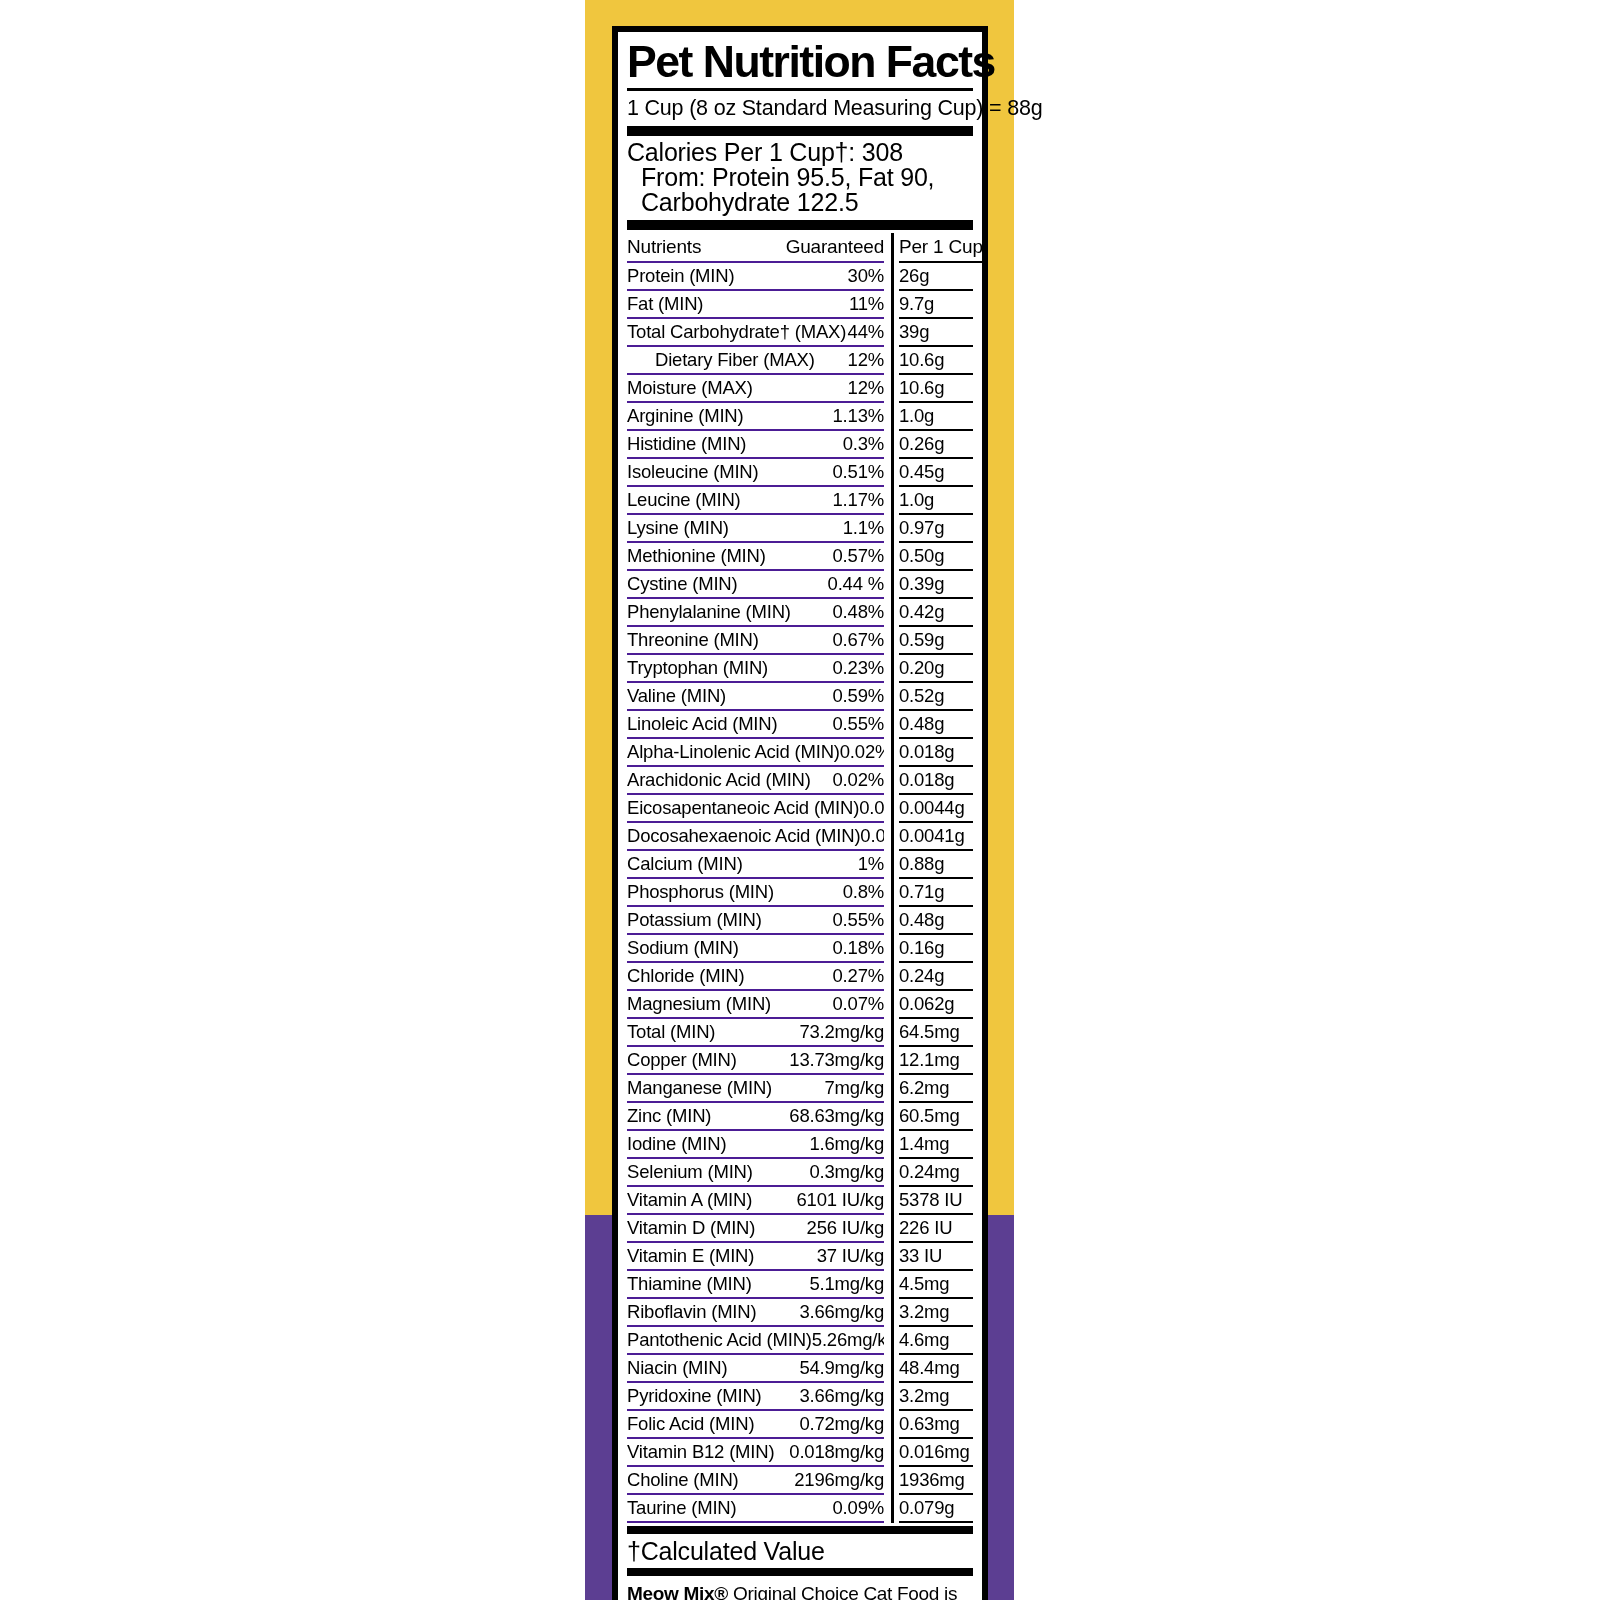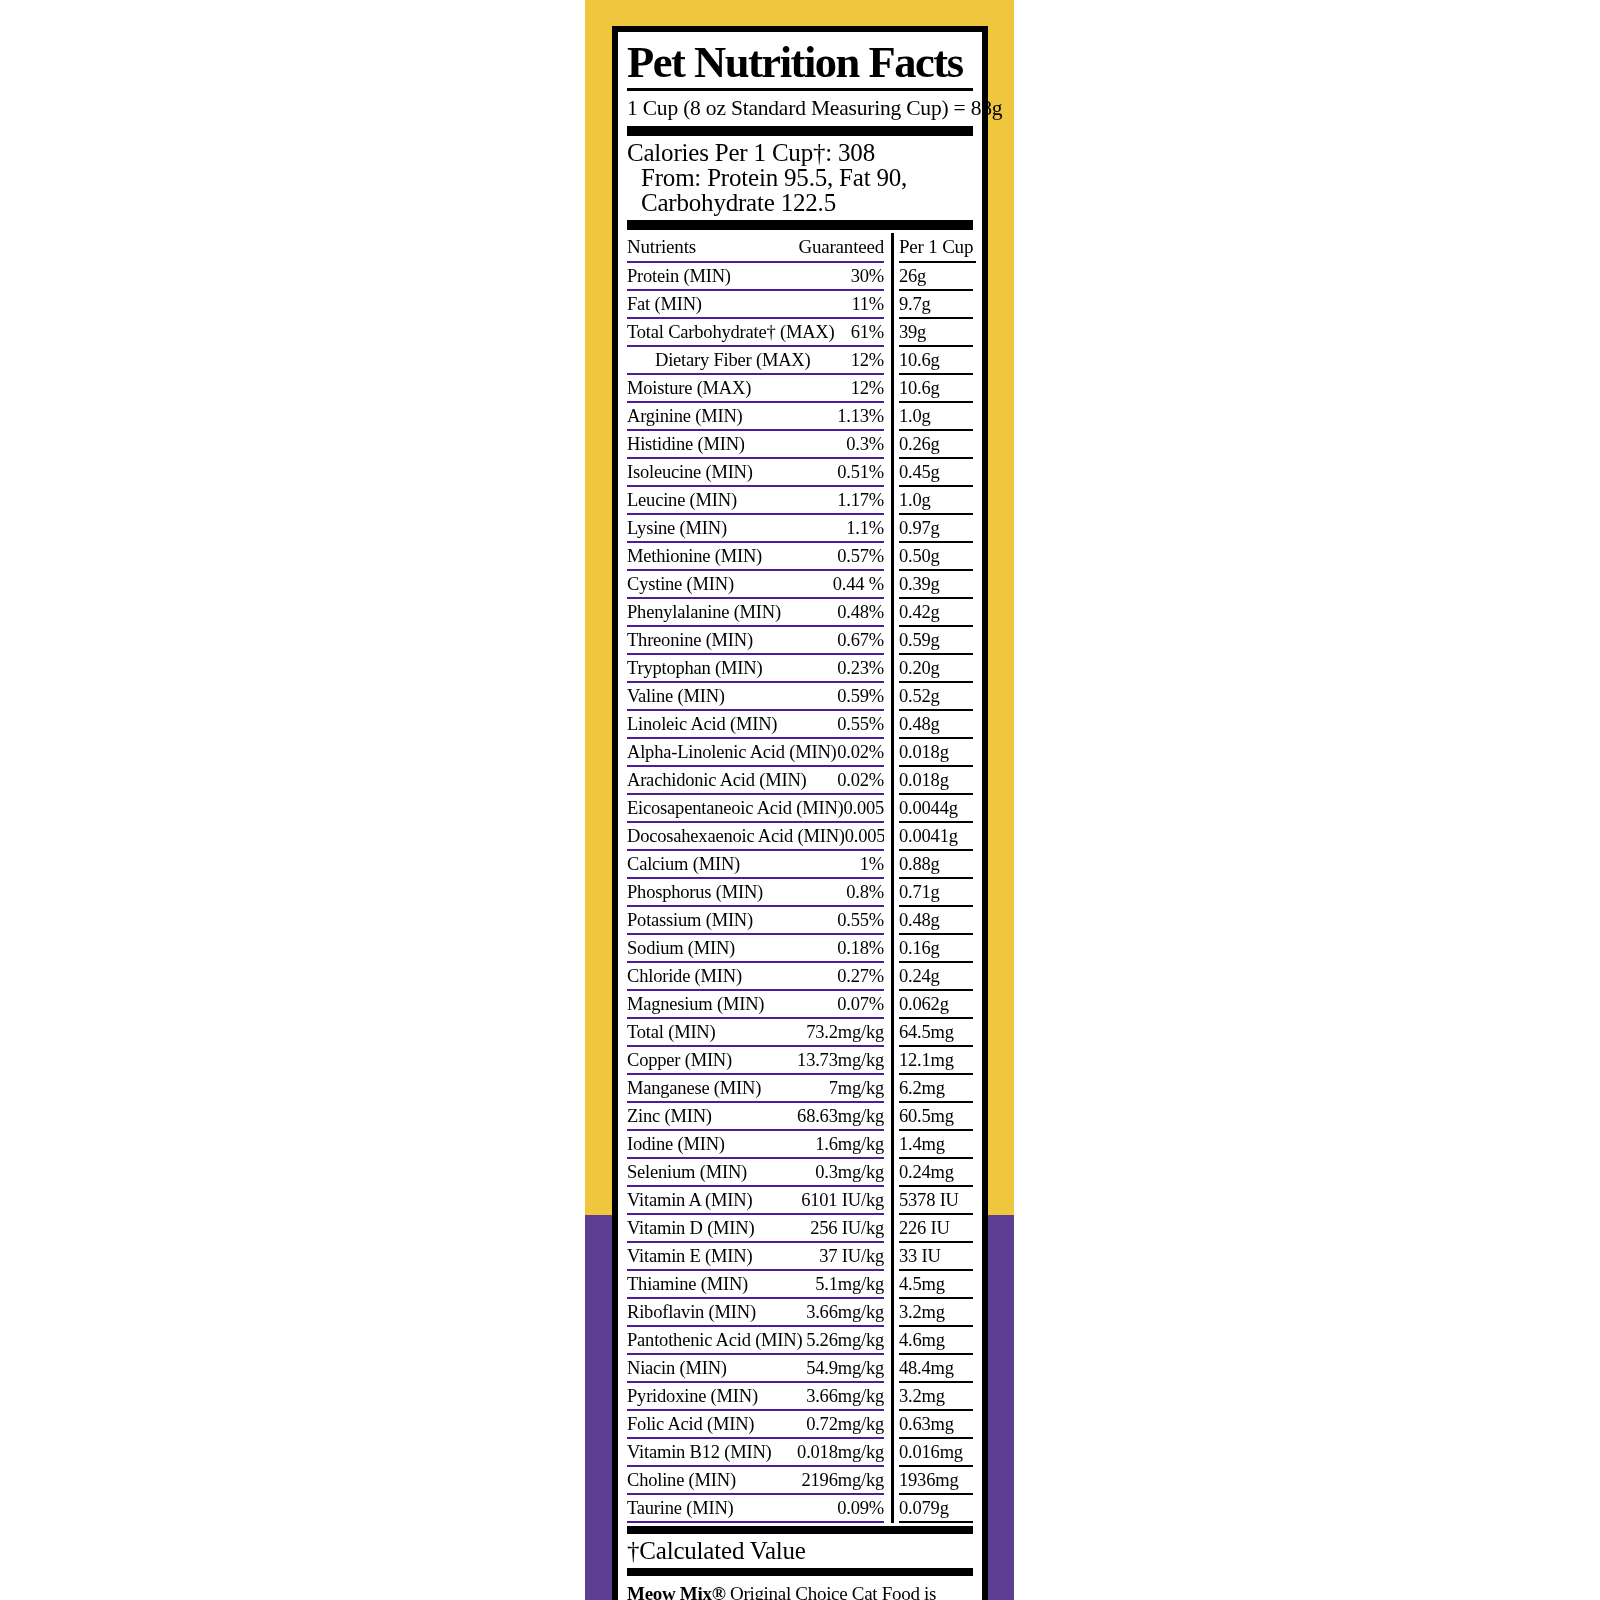--- a/index.html
+++ b/index.html
@@ -5,21 +5,21 @@
   html, body {
     margin: 0;
     padding: 0;
     width: 1600px;
     height: 1600px;
     background: #ffffff;
     overflow: hidden;
     font-family: "Liberation Sans", "DejaVu Sans", sans-serif;
     color: #000;
   }
-  .stage { position: relative; width: 1600px; height: 1600px; font-family: Liberation Serif, serif; }
+  .stage { position: relative; width: 1600px; height: 1600px; }
 
   .band-yellow {
     position: absolute; left: 585px; top: 0;
     width: 429px; height: 1215px;
     background: var(--yellow, #F0C63E);
   }
   .band-purple {
     position: absolute; left: 585px; top: 1215px;
     width: 429px; height: 385px;
     background: var(--purple, #5C3E92);
@@ -144,21 +144,21 @@
     <div class="right">
       <div class="inner">
         <span class="per-cup-value">9.7g</span>
       </div>
     </div>
   </div>
 
   <div class="trow">
     <div class="left">
       <span class="nutrient-name">Total Carbohydrate† (MAX)</span>
-      <span class="guaranteed-value">61%</span>
+      <span class="guaranteed-value">44%</span>
     </div>
     <div class="right">
       <div class="inner">
         <span class="per-cup-value">39g</span>
       </div>
     </div>
   </div>
 
   <div class="trow">
     <div class="left">

